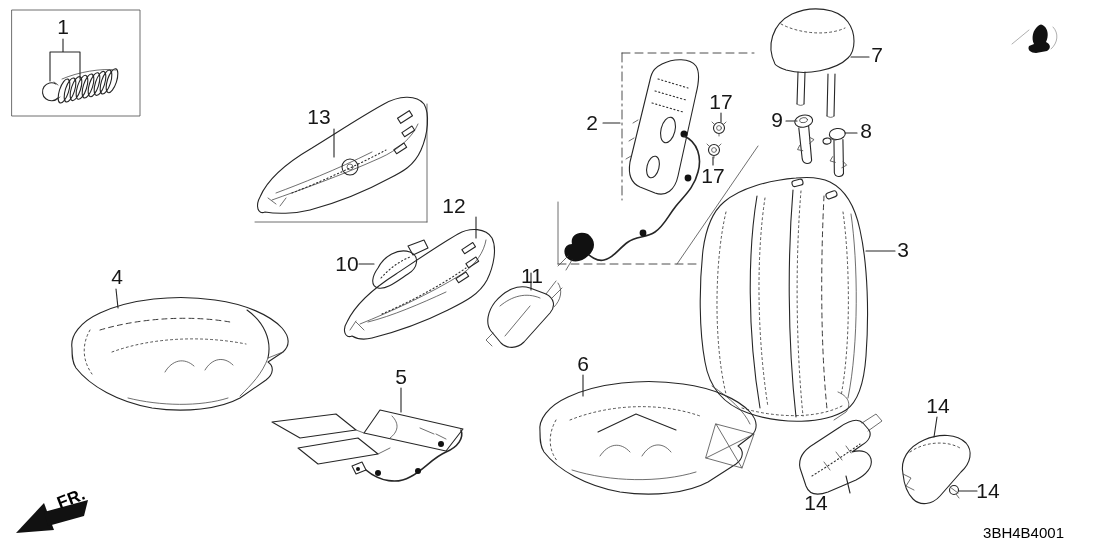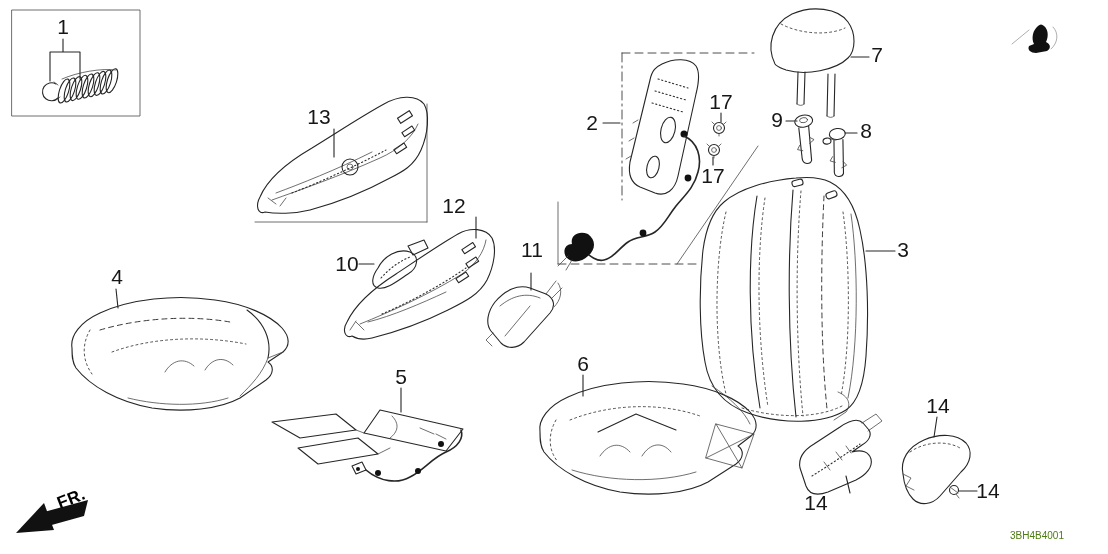--- a/index.html
+++ b/index.html
@@ -12,21 +12,21 @@
   svg .faint{stroke-width:.8;stroke:#9a9a9a;}
   svg .dash{stroke-dasharray:8,5;stroke-width:.9;stroke:#3a3a3a;}
   svg .dashdot{stroke-dasharray:9,4,2,4;stroke-width:.9;stroke:#3a3a3a;}
   svg .dot{stroke-dasharray:2,3;stroke-width:.8;}
   svg .seam{stroke-dasharray:5,4;stroke-width:.9;}
   svg .hatch{stroke-dasharray:1.2,2.6;fill:none;stroke:#2e2e2e;}
   svg .fillk{fill:#111;stroke:none;}
   svg .wire{stroke-width:1.6;}
   .callout{position:absolute;transform:translate(-50%,-50%);
            font-size:21px;color:#161616;white-space:nowrap;}
-  .code{position:absolute;right:44px;bottom:13px;font-size:10px;color:#4d7c0f;}
+  .code{position:absolute;right:44px;bottom:13px;font-size:15px;color:#000000;}
   .fr{position:absolute;left:57px;top:489px;font-size:17px;font-weight:bold;
       color:#000;transform:rotate(-21deg);letter-spacing:.5px;}
 </style>
 </head>
 <body>
 
 <div class="stage">
 
 <svg width="1108" height="554" viewBox="0 0 1108 554">
 
@@ -295,21 +295,21 @@
 <div class="callout" style="left:63px;top:27px">1</div>
 <div class="callout" style="left:592px;top:123px">2</div>
 <div class="callout" style="left:903px;top:250px">3</div>
 <div class="callout" style="left:117px;top:277px">4</div>
 <div class="callout" style="left:401px;top:377px">5</div>
 <div class="callout" style="left:583px;top:364px">6</div>
 <div class="callout" style="left:877px;top:55px">7</div>
 <div class="callout" style="left:866px;top:131px">8</div>
 <div class="callout" style="left:777px;top:120px">9</div>
 <div class="callout" style="left:347px;top:264px">10</div>
-<div class="callout" style="left:532px;top:250px">11</div>
+<div class="callout" style="left:532px;top:276px">11</div>
 <div class="callout" style="left:454px;top:206px">12</div>
 <div class="callout" style="left:319px;top:117px">13</div>
 <div class="callout" style="left:816px;top:503px">14</div>
 <div class="callout" style="left:938px;top:406px">14</div>
 <div class="callout" style="left:988px;top:491px">14</div>
 <div class="callout" style="left:721px;top:102px">17</div>
 <div class="callout" style="left:713px;top:176px">17</div>
 
 <div class="fr">FR.</div>
 <div class="code">3BH4B4001</div>

